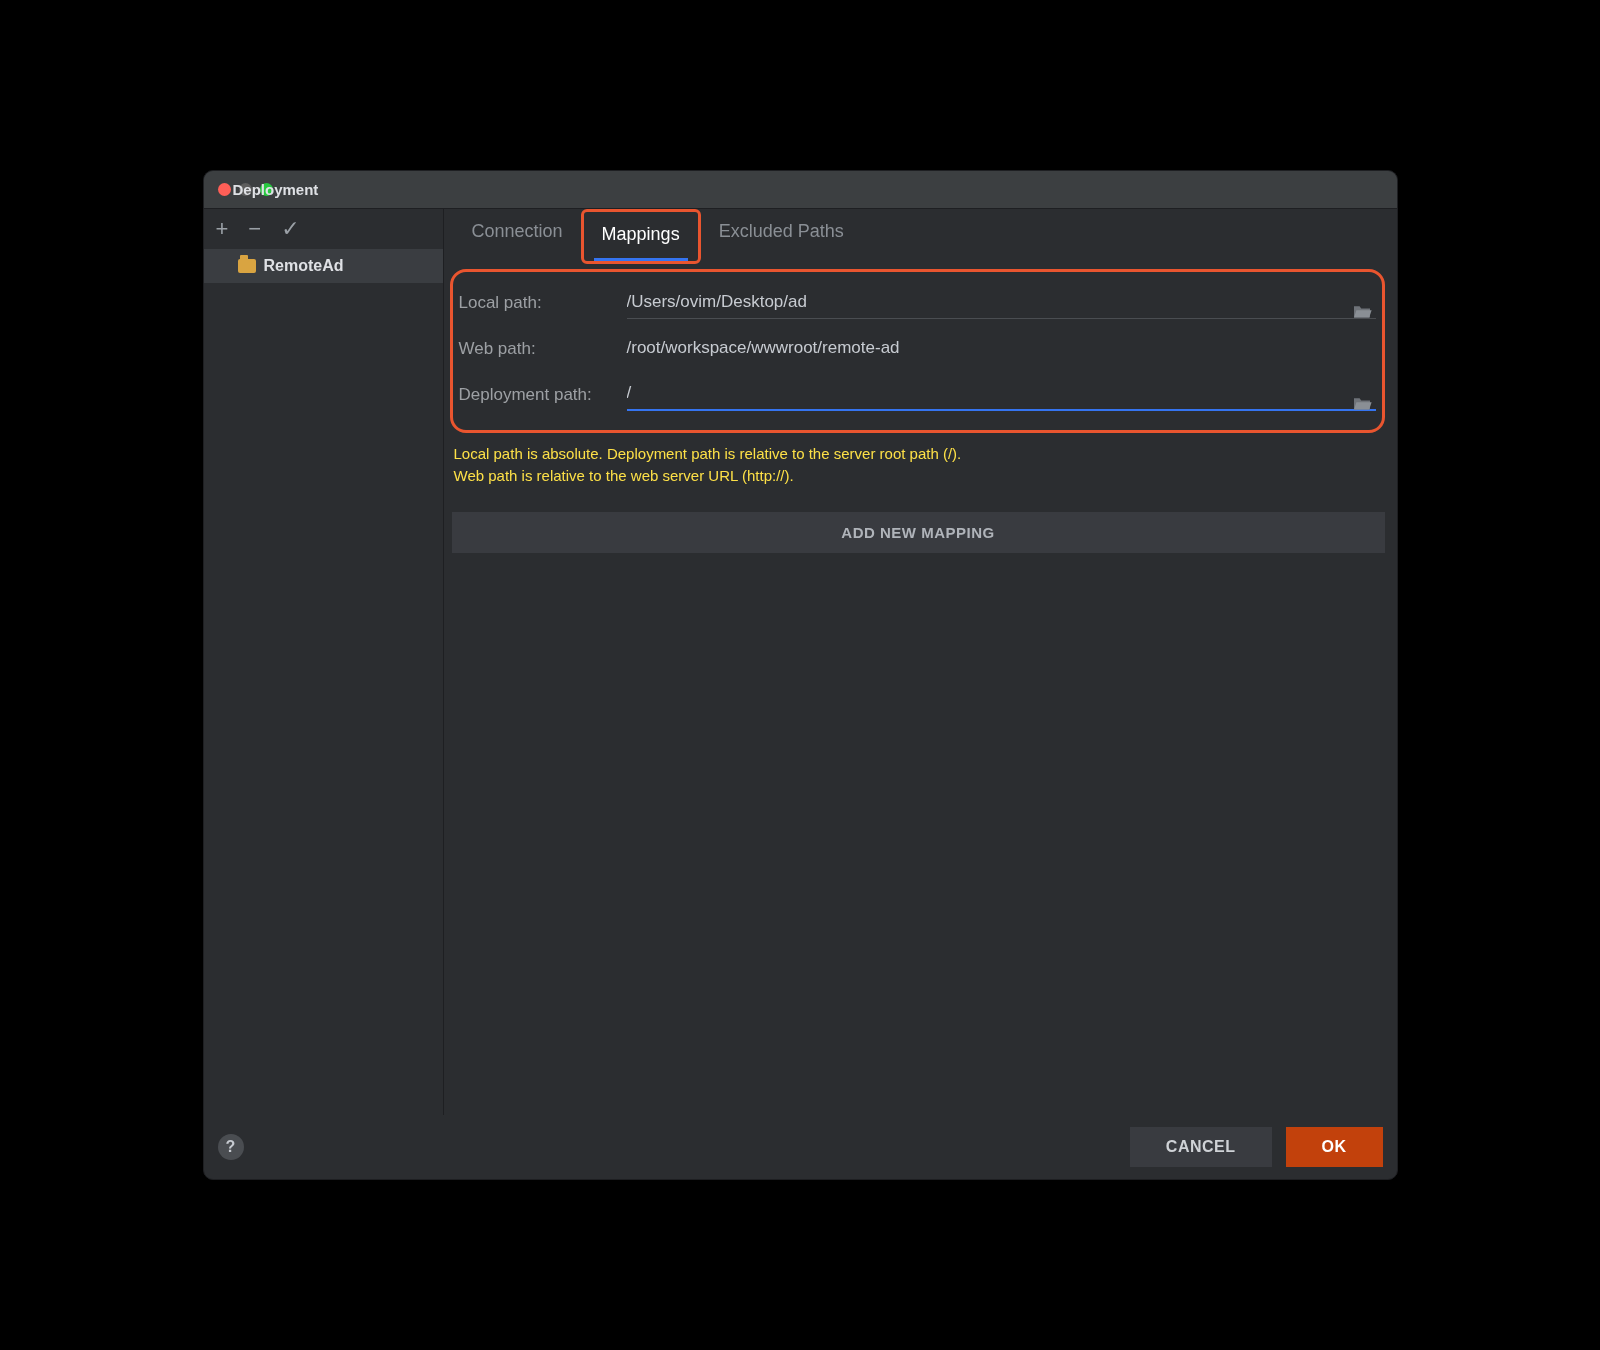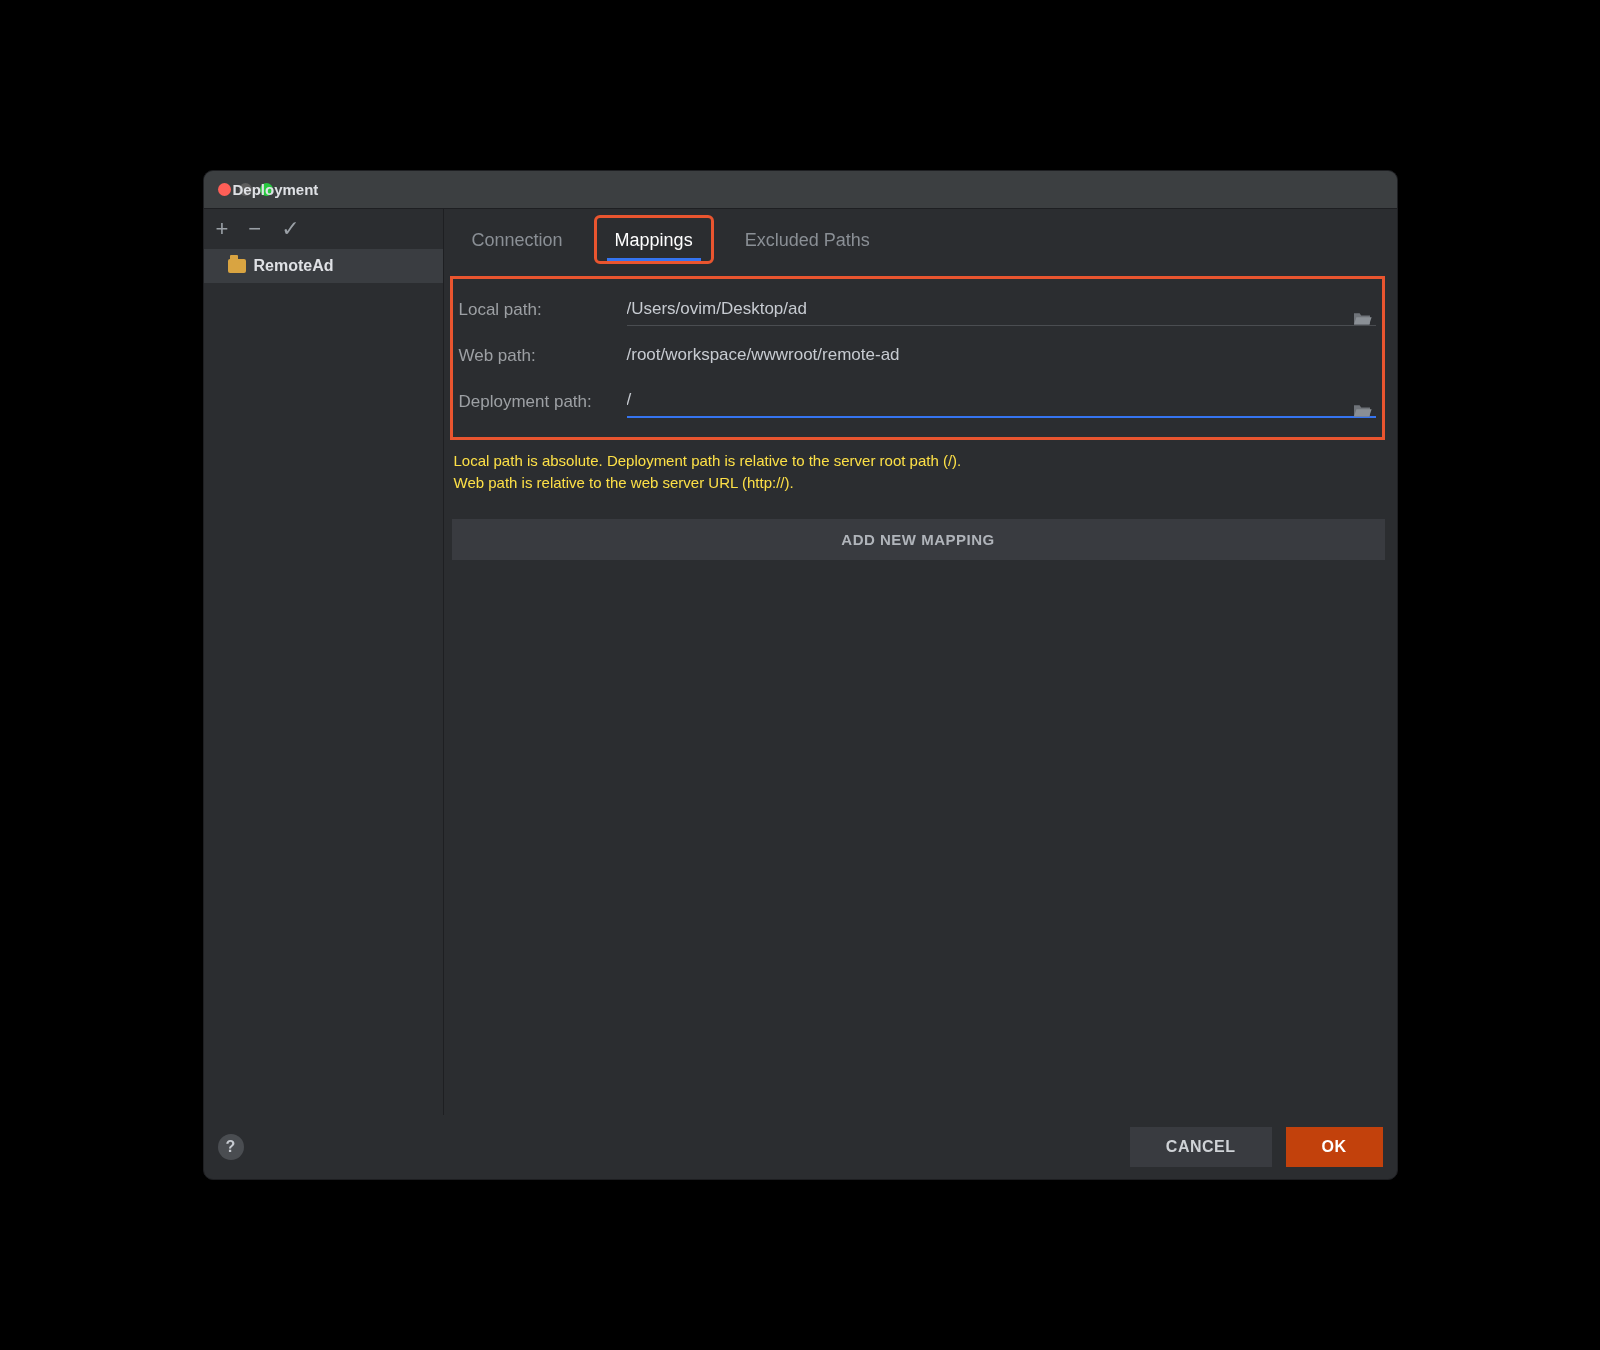--- a/index.html
+++ b/index.html
@@ -66,21 +66,21 @@
     padding-left: 12px;
     color: #9aa0a6;
     font-size: 22px;
   }
   .sidebar-toolbar span { cursor: pointer; line-height: 1; }
   .server-item {
     display: flex;
     align-items: center;
     gap: 8px;
     height: 34px;
-    padding-left: 24px;
+    padding-left: 34px;
     background: #3a3d41;
     color: #dfe1e5;
     font-weight: 600;
     font-size: 16px;
   }
   .sftp-icon {
     width: 18px; height: 14px;
     background: #d9a441;
     position: relative;
     border-radius: 2px;
@@ -94,23 +94,22 @@
     border-radius: 1px 1px 0 0;
   }
   .main {
     flex: 1;
     display: flex;
     flex-direction: column;
     padding: 0 12px 0 6px;
   }
   .tabs {
     display: flex;
-    align-items: flex-end;
     height: 52px;
-    gap: 13px;
+    gap: 0;
     padding-left: 4px;
   }
   .tab {
     padding: 12px 18px 10px 18px;
     color: #8a8f95;
     font-size: 18px;
     cursor: pointer;
     position: relative;
   }
   .tab.active { color: #fff; font-weight: 400; }
@@ -121,23 +120,23 @@
     height: 3px;
     background: #3574f0;
   }
   .tab.highlighted {
     border: 3px solid #e9552f;
     border-radius: 6px;
     margin-bottom: -3px;
   }
   .form-box {
     border: 3px solid #e9552f;
-    border-radius: 0;
+    border-radius: 16px;
     padding: 8px 6px 12px 6px;
-    margin-top: 15px;
+    margin-top: 8px;
   }
   .row {
     display: flex;
     align-items: center;
     height: 46px;
   }
   .row-label {
     width: 168px;
     color: #9da0a4;
     font-size: 17px;

